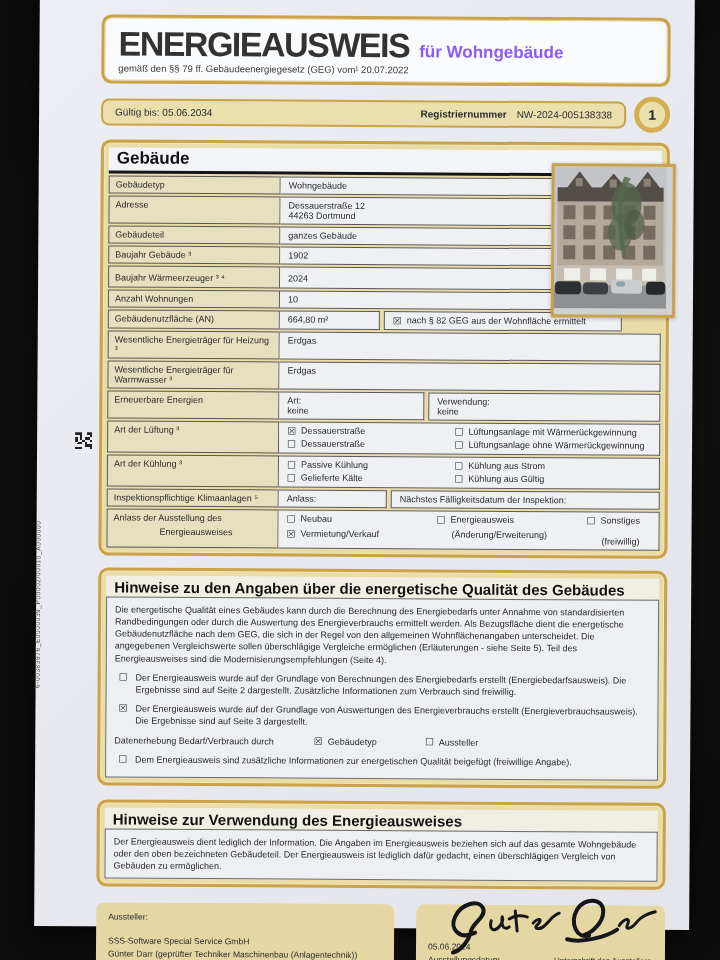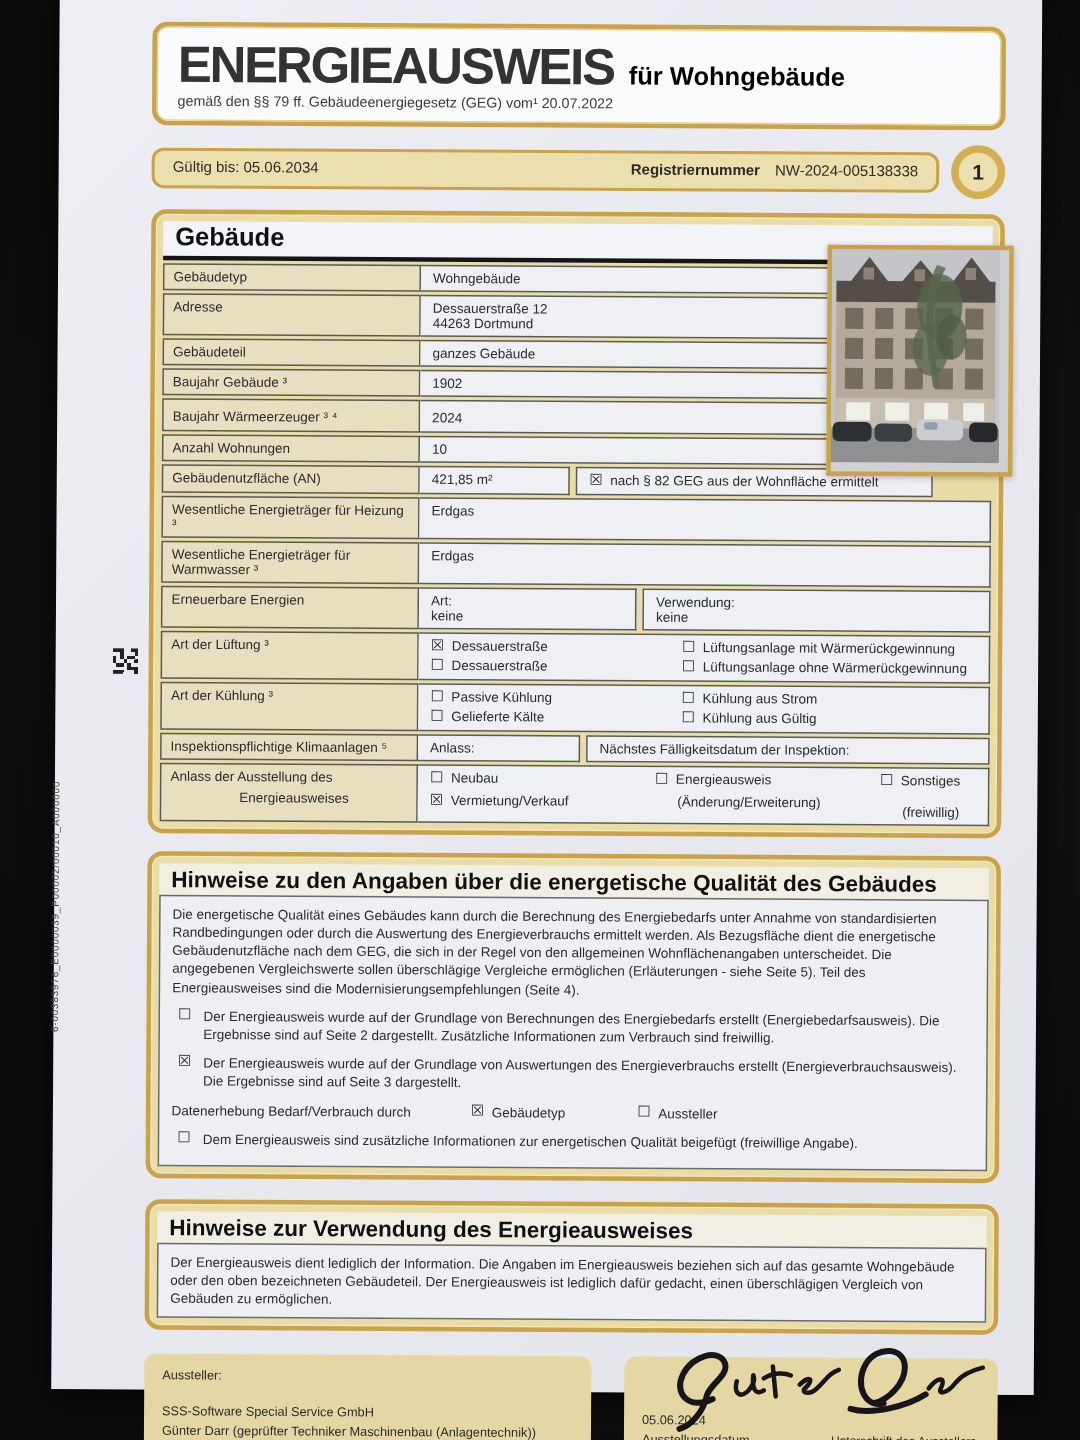--- a/index.html
+++ b/index.html
@@ -14,21 +14,21 @@
     background:linear-gradient(135deg,#eceef3 0%,#e7e9ee 55%,#e3e5ea 100%);
     transform:rotate(0.35deg);
     box-shadow:0 6px 22px rgba(0,0,0,.7);
     padding:26px 24px 0 62px;box-sizing:border-box;
   }
   
   .hdr-box{border:3px solid #c9a24a;border-radius:10px;background:#fafbfd;
     padding:9px 14px 7px;box-shadow:inset 0 0 0 1px #e7d191;}
   .hdr-title-line{display:flex;align-items:baseline;gap:10px;}
   .hdr-title{font-size:34px;font-weight:bold;letter-spacing:-1.5px;color:#333;line-height:1;}
-  .hdr-sub{font-size:17px;font-weight:bold;color:#000000;}
+  .hdr-sub{font-size:17px;font-weight:bold;color:#8b5cf6;}
   .hdr-law{font-size:9.5px;color:#3a3a3a;margin-top:2px;}
   
   .valid-row{display:flex;align-items:center;margin-top:10px;}
   .valid-bar{flex:1;border:2px solid #c9a24a;border-radius:8px;background:#ecdfae;
     padding:6px 12px;font-size:10px;display:flex;justify-content:space-between;align-items:center;}
   .reg{display:flex;gap:10px;align-items:center;}
   .reg b{font-size:10px;}
   .page-badge{width:26px;height:26px;border:5px solid #d4ae52;border-radius:50%;
     background:#ecdfae;margin-left:8px;display:flex;align-items:center;justify-content:center;
     font-weight:bold;font-size:14px;color:#222;}
@@ -182,21 +182,21 @@
         <div class="vc" style="padding-top:6px;">2024</div>
       </div>
 
       <div class="trow">
         <div class="lc">Anzahl Wohnungen</div>
         <div class="vc">10</div>
       </div>
 
       <div class="trow">
         <div class="lc">Gebäudenutzfläche (AN)</div>
-        <div class="vc" style="flex:0 0 100px;">421,85 m²</div>
+        <div class="vc" style="flex:0 0 100px;">664,80 m²</div>
         <div class="vc split" style="flex:0 0 238px;">
           <span class="cbi">
               <span class="cbx">☒</span>
               <span>nach § 82 GEG aus der Wohnfläche ermittelt</span>
             </span>
         </div>
         <div style="flex:1;"></div>
       </div>
 
       <div class="trow">

